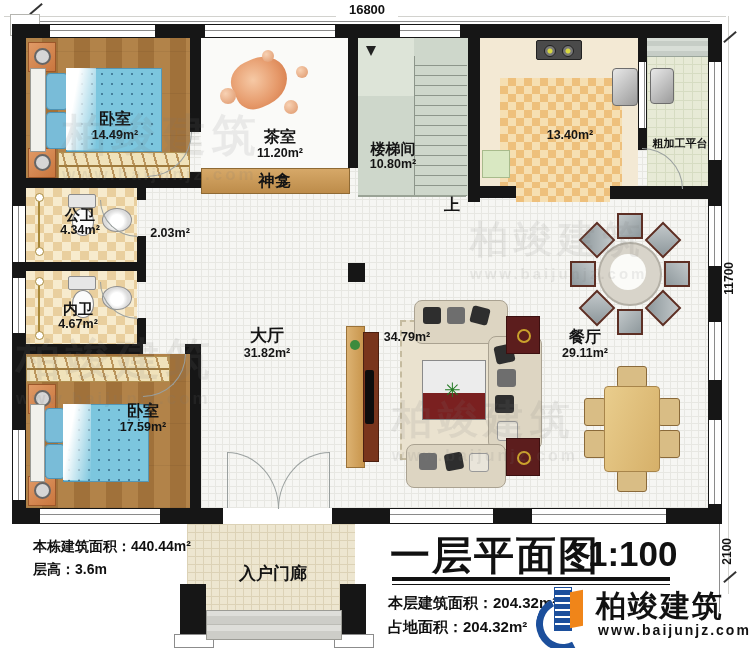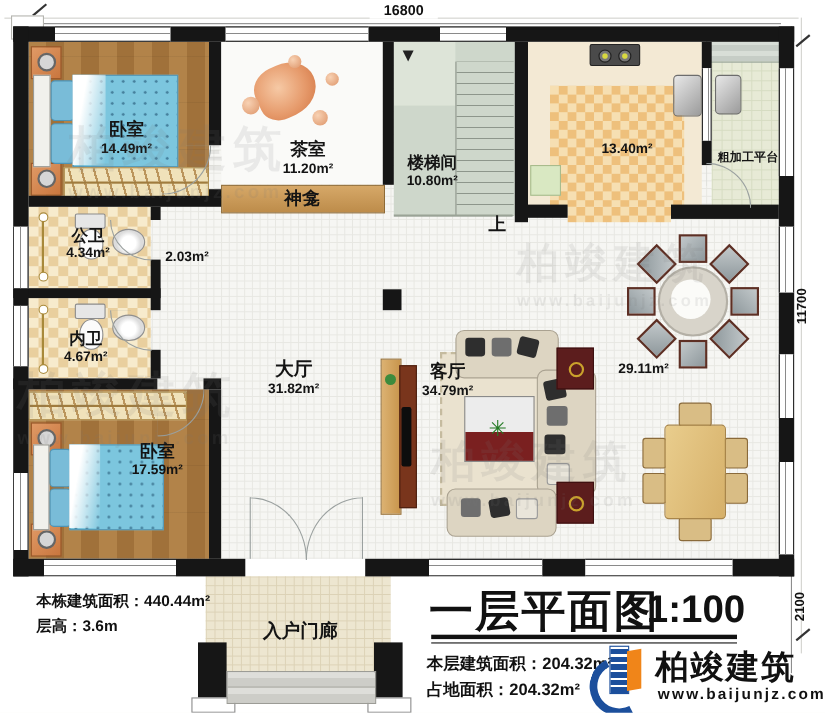--- a/index.html
+++ b/index.html
@@ -286,24 +286,24 @@
 </div>
 <div class="label" style="left:88px;top:402px;width:110px;">
   <span class="nm">卧室</span>
   <span class="ar">17.59m²</span>
 </div>
 <div class="label" style="left:212px;top:326px;width:110px;">
   <span class="nm" style="font-size:17px;">大厅</span>
   <span class="ar">31.82m²</span>
 </div>
 <div class="label" style="left:352px;top:330px;width:110px;">
-  <span class="nm">客厅</span>
   <span class="ar">34.79m²</span>
 </div>
 <div class="label" style="left:530px;top:328px;width:110px;">
+  <span class="nm">餐厅</span>
   <span class="ar">29.11m²</span>
 </div>
 <div class="label" style="left:440px;top:196px;width:24px;">
   <span class="nm" style="font-size:16px;">上</span>
 </div>
 <div class="label" style="left:218px;top:564px;width:110px;">
   <span class="nm" style="font-size:17px;">入户门廊</span>
 </div>
 
 <div class="wm" style="left:62px;top:106px;">

